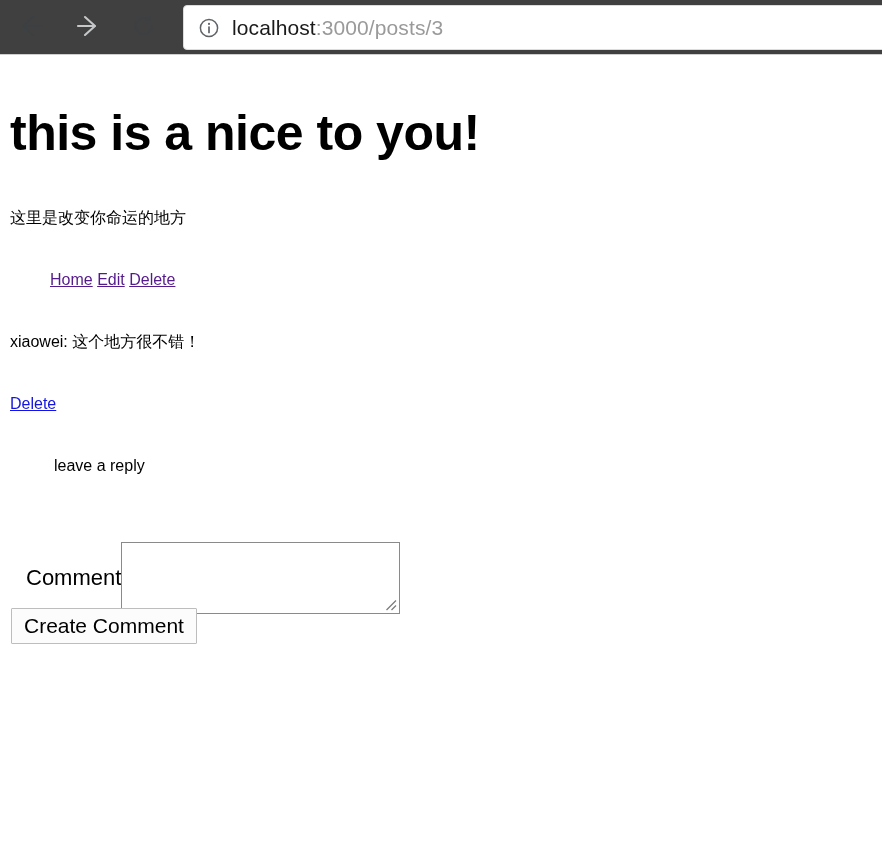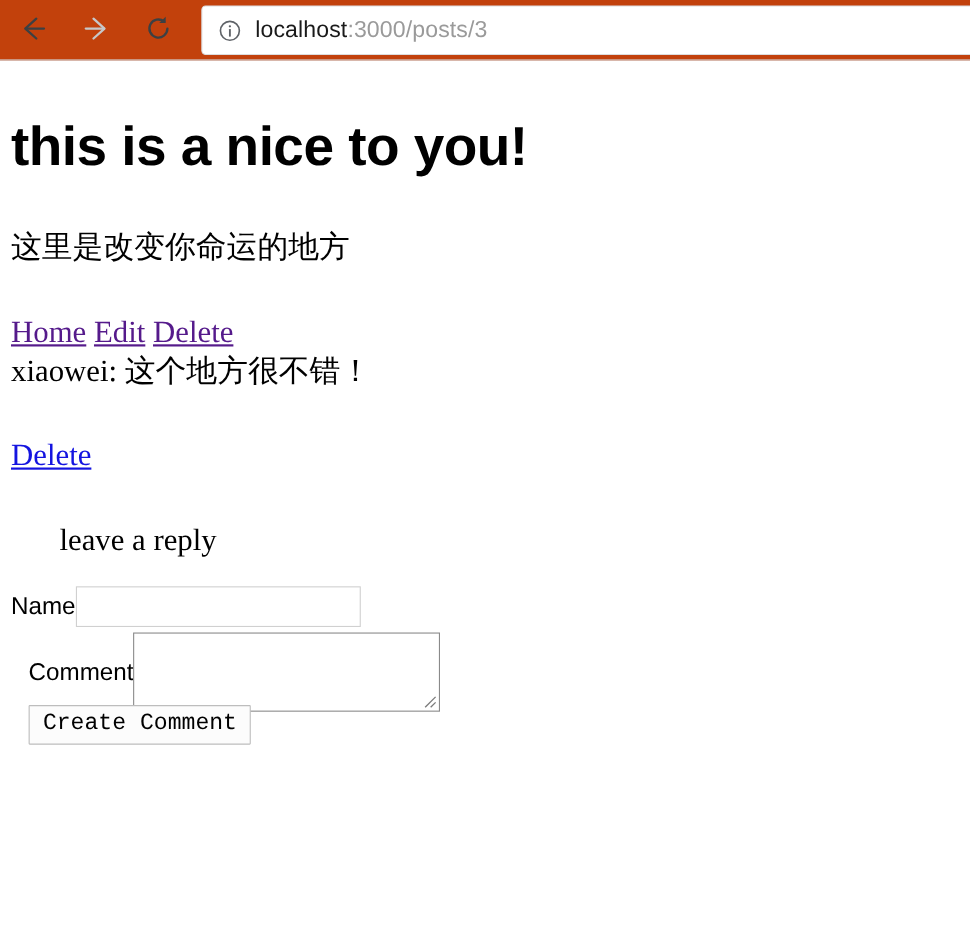--- a/index.html
+++ b/index.html
@@ -15,21 +15,21 @@
     color: #000000;
   }
 
   
   #browser-toolbar {
     position: absolute;
     left: 0;
     top: 0;
     width: 882px;
     height: 55px;
-    background: #c2410c;
+    background: #404040;
     border-bottom: 1px solid #cfcfd1;
     box-sizing: border-box;
   }
   .nav-btn {
     position: absolute;
     top: 6px;
     width: 44px;
     height: 44px;
     display: flex;
     align-items: center;
@@ -82,29 +82,28 @@
   #post-title {
     font-size: 50px;
     font-weight: bold;
     line-height: 1.05;
     margin: 51px 0 0 0;
     letter-spacing: -0.5px;
     white-space: nowrap;
   }
 
   .para {
-    font-size: 28px;
+    font-size: 16px;
     line-height: 1.25;
     margin: 0;
-    font-family: Liberation Serif, serif;
   }
   #post-body     { margin-top: 48px; }
-  #post-links    { margin-top: 42px; }
+  #post-links    { margin-top: 42px; margin-left: 40px; }
   #comments-count{ margin-top: 42px; }
-  #comment-item  { }
+  #comment-item  { margin-top: 42px; }
   #comment-delete-row { margin-top: 42px; }
   #reply-heading { margin-top: 42px; margin-left: 44px; }
 
   a.link {
     text-decoration: underline;
   }
   a.visited { color: #551a8b; }
   a.unvisited { color: #1414e0; }
 
   
@@ -160,23 +159,23 @@
   #resize-grip {
     position: absolute;
     right: 2px;
     bottom: 2px;
     width: 14px;
     height: 14px;
     pointer-events: none;
   }
   #submit-button {
     position: absolute;
-    left: 16px;
+    left: 1px;
     top: 108px;
-    font-family: Liberation Mono, monospace;
+    font-family: Liberation Sans, sans-serif;
     font-size: 21px;
     padding: 5px 12px;
     background: #fcfcfc;
     border: 1px solid #bdbdbd;
     color: #000;
     border-radius: 1px;
     line-height: 1.15;
     text-align: right;
   }
 </style>
@@ -236,24 +235,20 @@
 
 
   <p class="para" id="comment-item">xiaowei: 这个地方很不错！</p>
 
   <p class="para" id="comment-delete-row"><a class="link unvisited" href="#">Delete</a></p>
 
   <p class="para" id="reply-heading">leave a reply</p>
 
   <form id="comment-form">
 
-    <div class="field-row" id="name-row">
-      <span class="field-label">Name</span>
-      <input id="name-input" type="text" placeholder="" style="">
-    </div>
 
     <div class="field-row" id="comment-row">
       <span class="field-label">Comment</span>
       <span id="comment-textarea-wrap">
         <textarea id="comment-textarea" placeholder="" style=""></textarea>
         <span id="resize-grip">
           <svg width="14" height="14" viewBox="0 0 14 14" aria-hidden="true">
             <line x1="2.5" y1="12" x2="12" y2="2.5" stroke="#7a7a7a" stroke-width="1.2"></line>
             <line x1="7.5" y1="12" x2="12" y2="7.5" stroke="#7a7a7a" stroke-width="1.2"></line>
           </svg>

